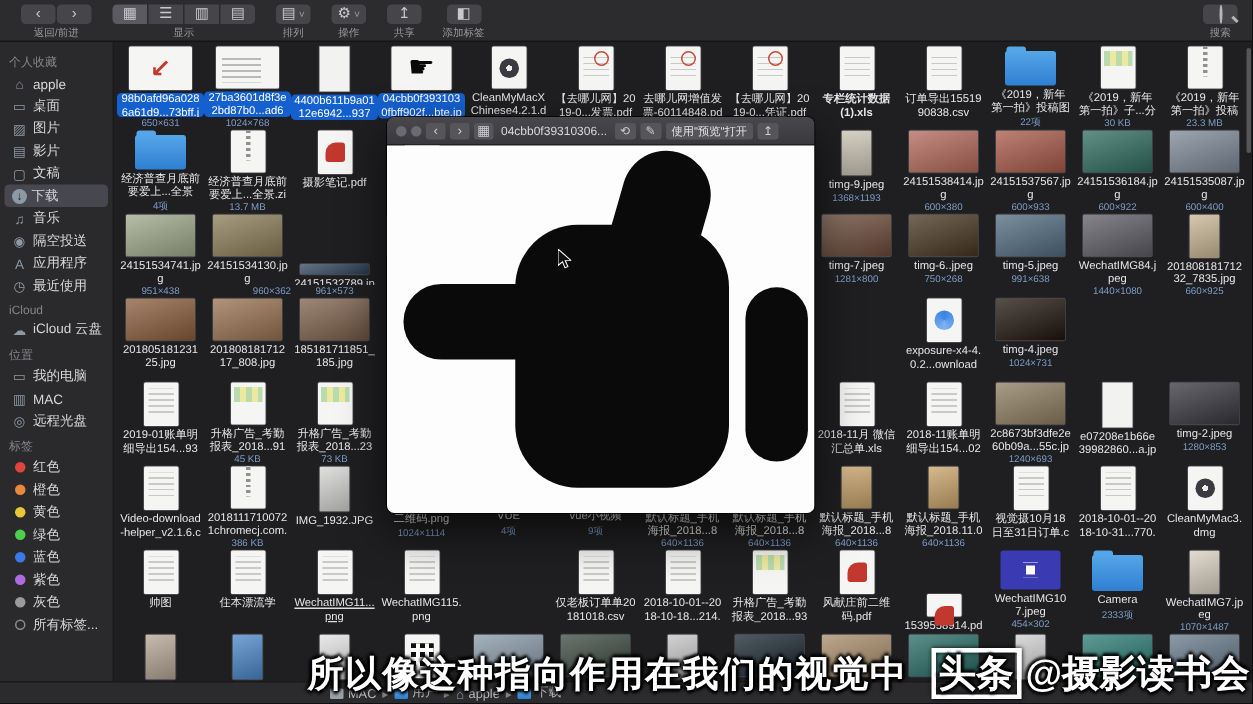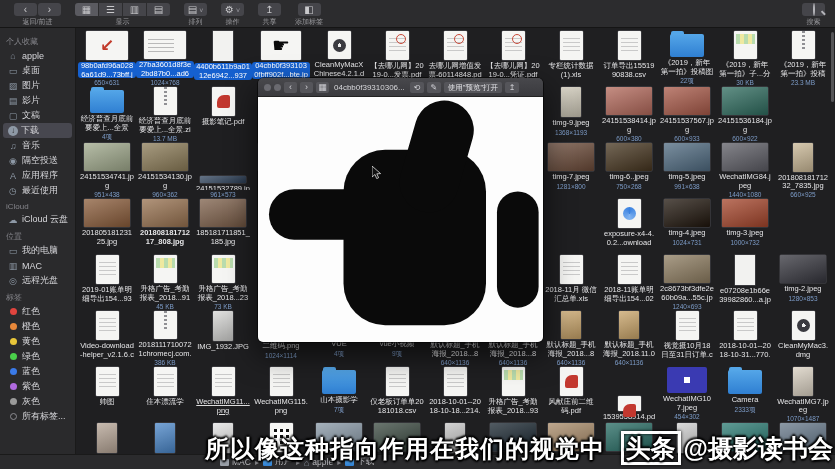--- a/index.html
+++ b/index.html
@@ -291,21 +291,21 @@
         <div class="fname">【去哪儿网】2019-0...发票.pdf</div>
       </div>
       <div class="cell" style="grid-area: 1 / 7;">
         <div class="thumb t-invoice"></div>
         <div class="fname">去哪儿网增值发票-60114848.pdf</div>
       </div>
       <div class="cell" style="grid-area: 1 / 8;">
         <div class="thumb t-invoice"></div>
         <div class="fname">【去哪儿网】2019-0...凭证.pdf</div>
       </div>
-      <div class="cell" style="grid-area: 1 / 9;">
+      <div class="cell" style="grid-area: 1 / 9; font-weight: bold;">
         <div class="thumb t-xls"></div>
         <div class="fname">专栏统计数据 (1).xls</div>
       </div>
       <div class="cell" style="grid-area: 1 / 10;">
         <div class="thumb t-page"></div>
         <div class="fname">订单导出1551990838.csv</div>
       </div>
       <div class="cell" style="grid-area: 1 / 11;">
         <div class="thumb t-folder"></div>
         <div class="fname">《2019，新年第一拍》投稿图</div>
@@ -352,26 +352,31 @@
       <div class="cell" style="grid-area: 2 / 11;">
         <div class="thumb t-photo" style="background-color: rgb(168, 89, 72);"></div>
         <div class="fname">24151537567.jpg</div>
         <div class="finfo">600×933</div>
       </div>
       <div class="cell" style="grid-area: 2 / 12;">
         <div class="thumb t-photo" style="background-color: rgb(46, 107, 94);"></div>
         <div class="fname">24151536184.jpg</div>
         <div class="finfo">600×922</div>
       </div>
+      <div class="cell" style="grid-area: 2 / 13;">
+        <div class="thumb t-photo" style="background-color: rgb(125, 136, 150);"></div>
+        <div class="fname">24151535087.jpg</div>
+        <div class="finfo">600×400</div>
+      </div>
       <div class="cell" style="grid-area: 3 / 1;">
         <div class="thumb t-photo" style="background-color: rgb(159, 168, 139);"></div>
         <div class="fname">24151534741.jpg</div>
         <div class="finfo">951×438</div>
       </div>
-      <div class="cell" style="grid-area: 3 / 2;">
+      <div class="cell" style="grid-area: 3 / 2; align-items: flex-end;">
         <div class="thumb t-photo" style="background-color: rgb(139, 123, 87);"></div>
         <div class="fname">24151534130.jpg</div>
         <div class="finfo">960×362</div>
       </div>
       <div class="cell" style="grid-area: 3 / 3; margin-top: 33px;">
         <div class="thumb t-photo" style="background-color: rgb(49, 69, 94);"></div>
         <div class="fname">24151532789.jpg</div>
         <div class="finfo">961×573</div>
       </div>
       <div class="cell" style="grid-area: 3 / 4;">
@@ -400,42 +405,37 @@
       </div>
       <div class="cell" style="grid-area: 3 / 13;">
         <div class="thumb t-photo portrait" style="background-color: rgb(201, 183, 149);"></div>
         <div class="fname">20180818171232_7835.jpg</div>
         <div class="finfo">660×925</div>
       </div>
       <div class="cell" style="grid-area: 4 / 1;">
         <div class="thumb t-photo" style="background-color: rgb(138, 92, 58);"></div>
         <div class="fname">20180518123125.jpg</div>
       </div>
-      <div class="cell" style="grid-area: 4 / 2; font-weight: bold;">
+      <div class="cell" style="grid-area: 4 / 2;">
         <div class="thumb t-photo" style="background-color: rgb(151, 113, 79);"></div>
         <div class="fname">20180818171217_808.jpg</div>
       </div>
       <div class="cell" style="grid-area: 4 / 3;">
         <div class="thumb t-photo" style="background-color: rgb(125, 95, 73);"></div>
         <div class="fname">185181711851_185.jpg</div>
       </div>
       <div class="cell" style="grid-area: 4 / 10;">
         <div class="thumb t-safari"></div>
         <div class="fname">exposure-x4-4.0.2...ownload</div>
       </div>
       <div class="cell" style="grid-area: 4 / 11;">
         <div class="thumb t-photo" style="background-color: rgb(31, 21, 12);"></div>
         <div class="fname">timg-4.jpeg</div>
         <div class="finfo">1024×731</div>
       </div>
-      <div class="cell" style="grid-area: 4 / 12;">
-        <div class="thumb t-photo" style="background-color: rgb(165, 69, 43);"></div>
-        <div class="fname">timg-3.jpeg</div>
-        <div class="finfo">1000×732</div>
-      </div>
       <div class="cell" style="grid-area: 5 / 1;">
         <div class="thumb t-page"></div>
         <div class="fname">2019-01账单明细导出154...937.csv</div>
       </div>
       <div class="cell" style="grid-area: 5 / 2;">
         <div class="thumb t-sheet"></div>
         <div class="fname">升格广告_考勤报表_2018...910.xlsx</div>
         <div class="finfo">45 KB</div>
       </div>
       <div class="cell" style="grid-area: 5 / 3;">
@@ -537,25 +537,20 @@
         <div class="thumb t-page"></div>
         <div class="fname">帅图</div>
       </div>
       <div class="cell" style="grid-area: 7 / 3; text-decoration: underline;">
         <div class="thumb t-page"></div>
         <div class="fname">WechatIMG11...png</div>
       </div>
       <div class="cell" style="grid-area: 7 / 4;">
         <div class="thumb t-page"></div>
         <div class="fname">WechatIMG115.png</div>
-      </div>
-      <div class="cell" style="grid-area: 7 / 5;">
-        <div class="thumb t-folder"></div>
-        <div class="fname">山本摄影学</div>
-        <div class="finfo">7项</div>
       </div>
       <div class="cell" style="grid-area: 7 / 6;">
         <div class="thumb t-page"></div>
         <div class="fname">仅老板订单单20181018.csv</div>
       </div>
       <div class="cell" style="grid-area: 7 / 7;">
         <div class="thumb t-page"></div>
         <div class="fname">2018-10-01--2018-10-18...214.csv</div>
       </div>
       <div class="cell" style="grid-area: 7 / 8;">

